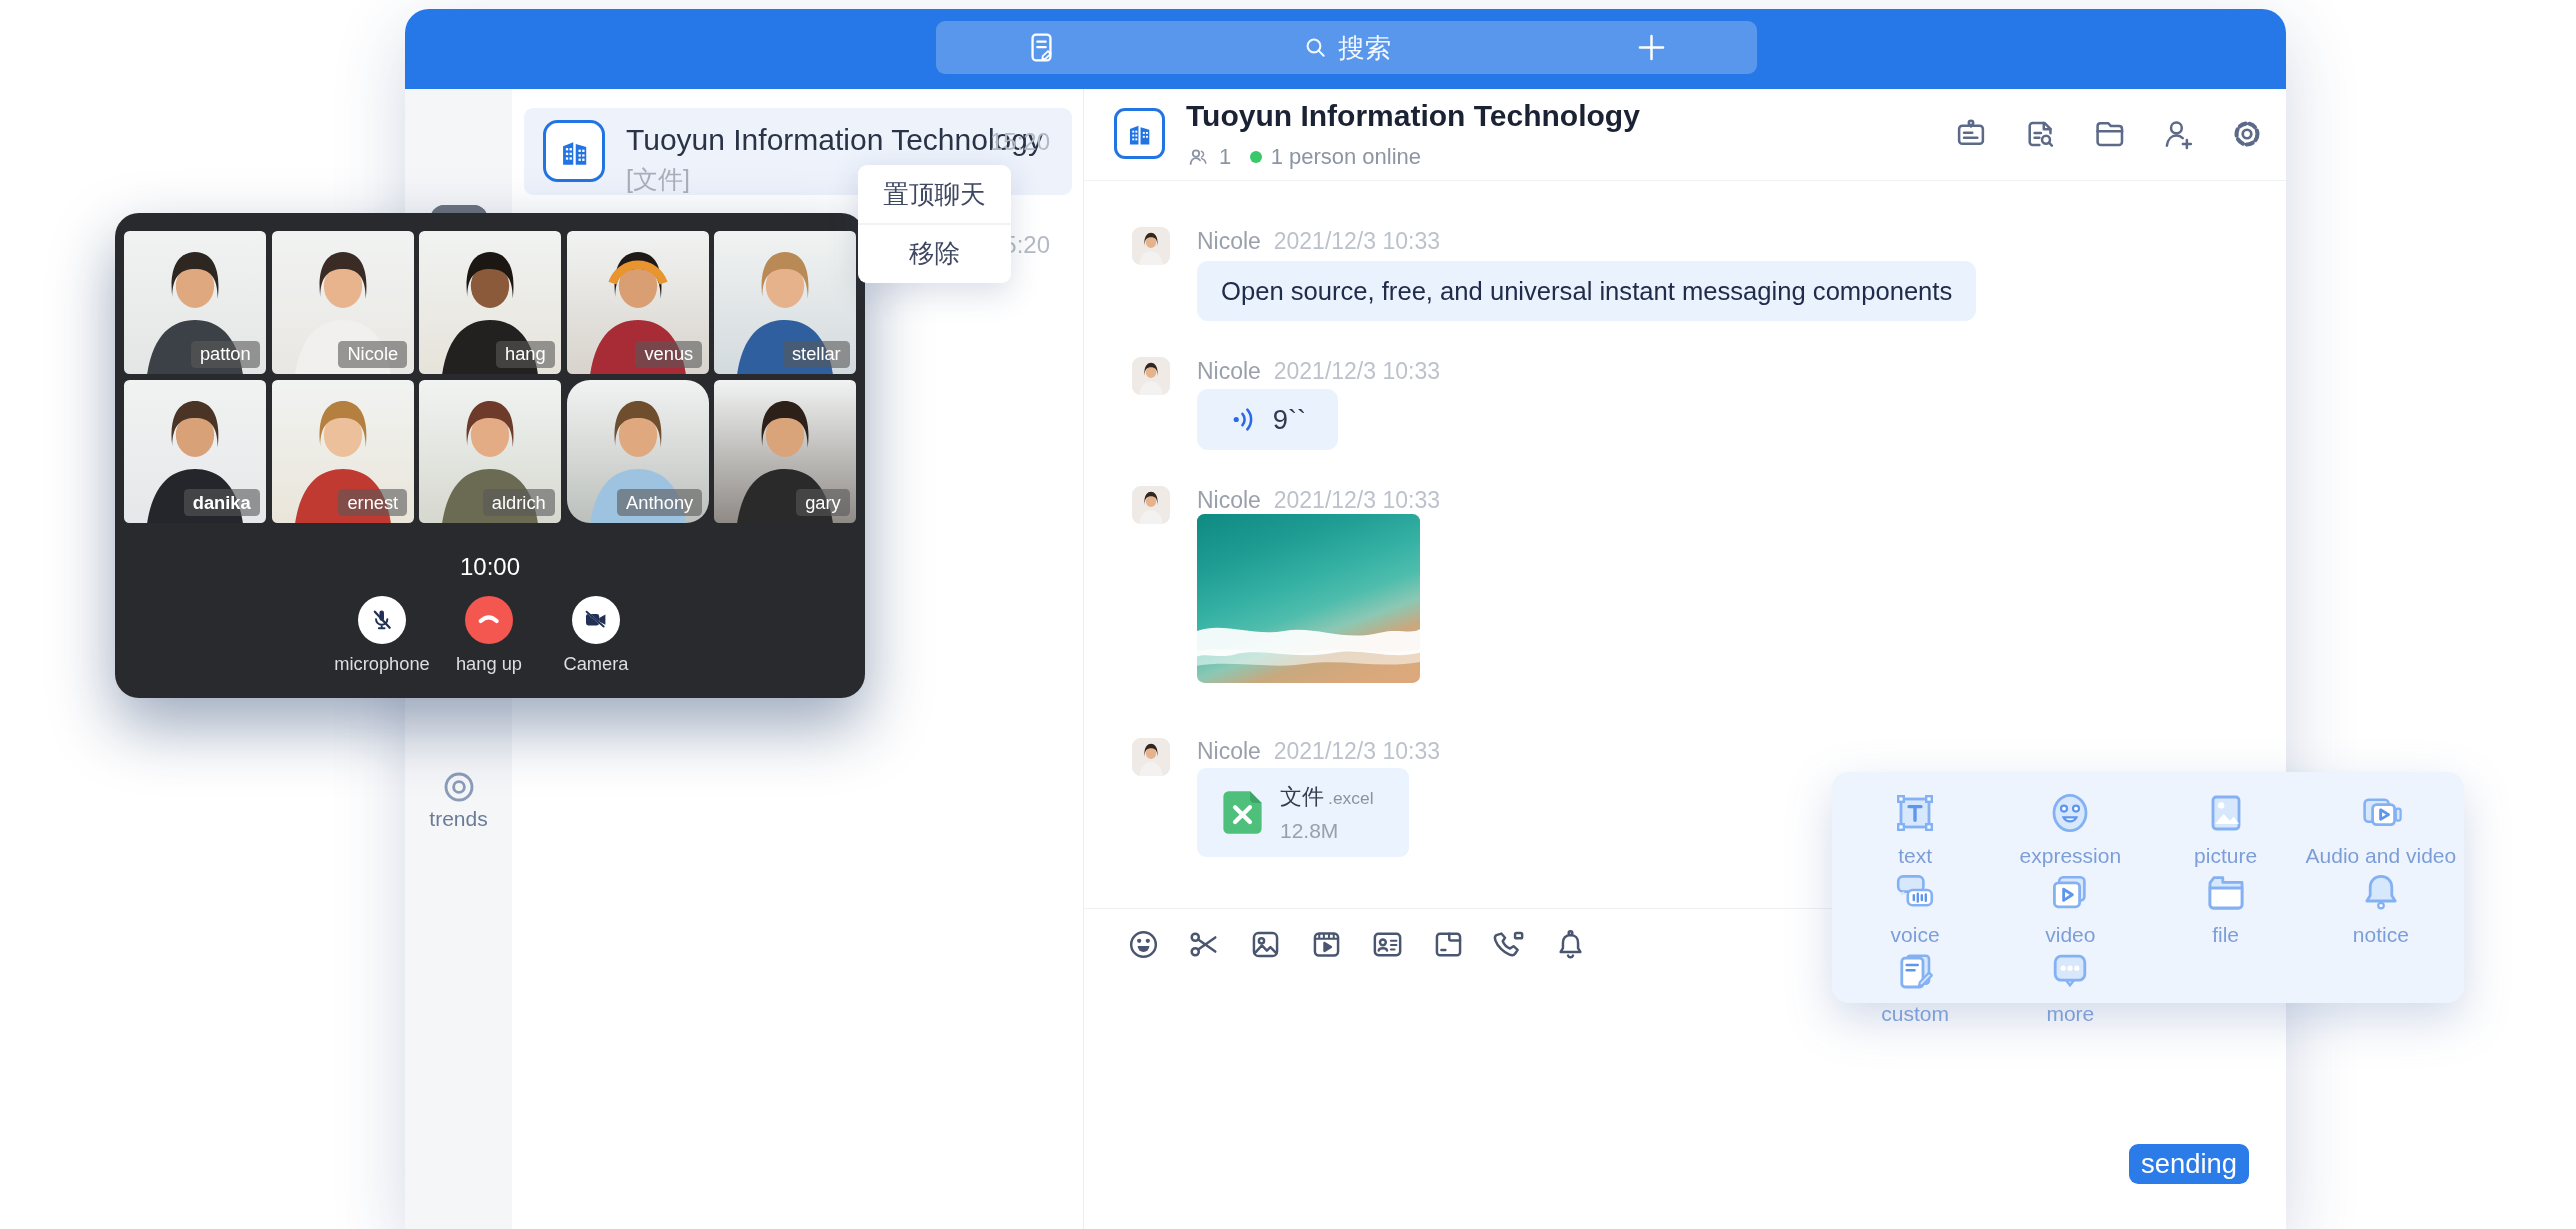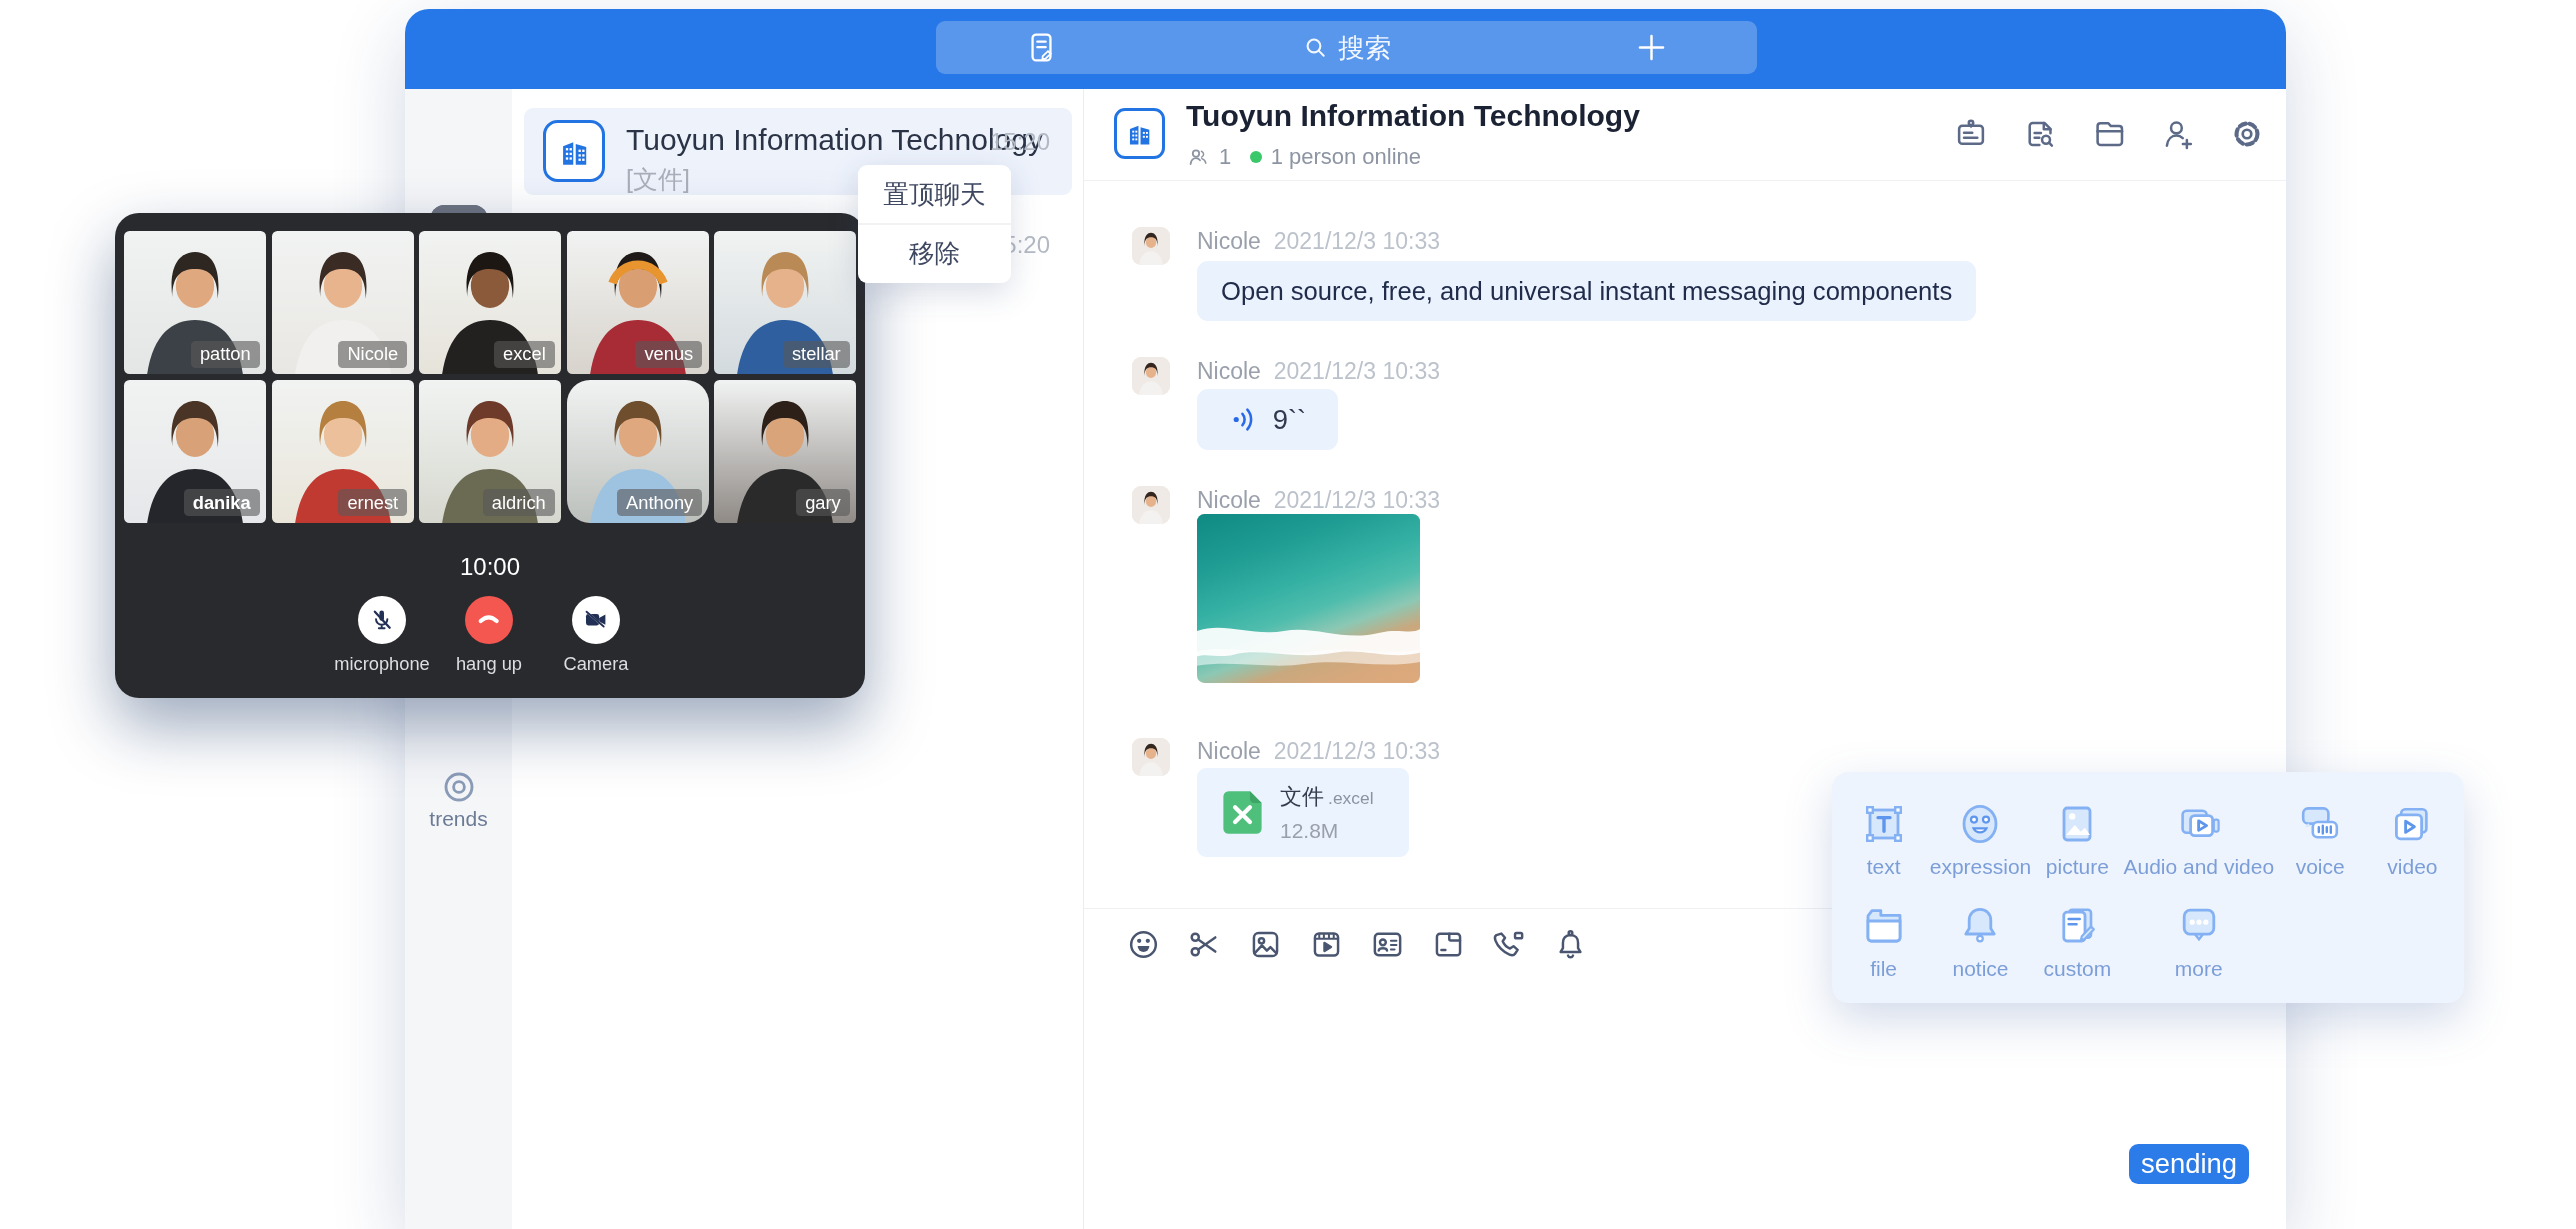--- a/index.html
+++ b/index.html
@@ -100,21 +100,21 @@
   .cbtn { width:48px; height:48px; border-radius:50%; background:#fff; display:flex; align-items:center;
     justify-content:center; cursor:pointer; }
   .cbtn.red { background:#F4574F; }
   .cbtn svg { width:27.4px; height:27.4px; }
   .cgroup { position:absolute; top:383px; width:110px; text-align:center; display:flex; flex-direction:column;
     align-items:center; gap:9.1px; }
   .clabel { color:#dcdee2; font-size:18.3px; }
 
   
   .panel { left:1832px; top:772px; width:632px; height:231px; background:#EEF4FD; border-radius:16.5px; z-index:35;
-    box-shadow:0 16.5px 46px rgba(80,110,170,.25); display:grid; grid-template-columns:repeat(6,1fr);
+    box-shadow:0 16.5px 46px rgba(80,110,170,.25); display:grid; grid-template-columns:repeat(4,1fr);
     grid-template-rows:1fr 1fr; padding:16.5px 5.5px 11px 5.5px; }
   .pitem { display:flex; flex-direction:column; align-items:center; justify-content:center; gap:7.3px; cursor:pointer; }
   .pitem svg { width:48px; height:48px; }
   .plabel { font-size:21px; color:#7C9ED8; white-space:nowrap; }
 </style>
 </head>
 <body>
 
 <div class="page">
 
@@ -434,21 +434,21 @@
           </svg>
         <span class="tile-name">Nicole</span>
       </div>
       <div class="tile" style="background: linear-gradient(180deg,#f1f3f2,var(--bg,#ddd)); --bg: #e6e3da; --shirt: #23211f; --hair: #1d1713; --skin: #8A5A3B; --acc: transparent;">
         <svg class="sil" viewBox="0 0 100 100" preserveAspectRatio="xMidYMax meet">
             <path d="M16 102 C20 72 34 62 50 62 C66 62 80 72 84 102 Z" fill="var(--shirt)"></path>
             <ellipse cx="50" cy="38" rx="13.5" ry="15.5" fill="var(--skin)"></ellipse>
             <path d="M34 46 C31 20 42 14 50 14 C59 14 69 21 66 47 C66 31 60 26 50 26 C40 26 34 31 34 46 Z" fill="var(--hair)"></path>
             <path d="M32 36 A19 19 0 0 1 68 36" stroke="var(--acc,transparent)" stroke-width="6" fill="none"></path>
           </svg>
-        <span class="tile-name">excel</span>
+        <span class="tile-name">hang</span>
       </div>
       <div class="tile" style="background: linear-gradient(180deg,#f1f3f2,var(--bg,#ddd)); --bg: #d8d3cc; --shirt: #a82c35; --hair: #1f1a17; --skin: #D99E72; --acc: #E8952F;">
         <svg class="sil" viewBox="0 0 100 100" preserveAspectRatio="xMidYMax meet">
             <path d="M16 102 C20 72 34 62 50 62 C66 62 80 72 84 102 Z" fill="var(--shirt)"></path>
             <ellipse cx="50" cy="38" rx="13.5" ry="15.5" fill="var(--skin)"></ellipse>
             <path d="M34 46 C31 20 42 14 50 14 C59 14 69 21 66 47 C66 31 60 26 50 26 C40 26 34 31 34 46 Z" fill="var(--hair)"></path>
             <path d="M32 36 A19 19 0 0 1 68 36" stroke="var(--acc,transparent)" stroke-width="6" fill="none"></path>
           </svg>
         <span class="tile-name">venus</span>
       </div>

